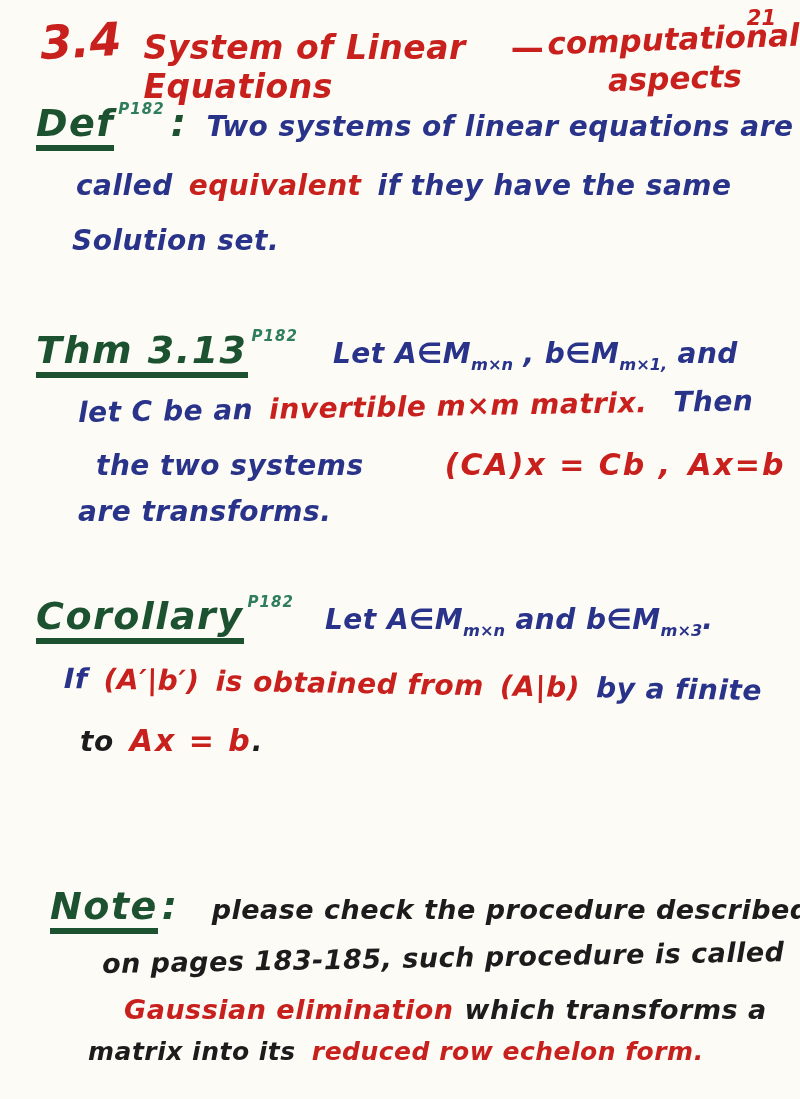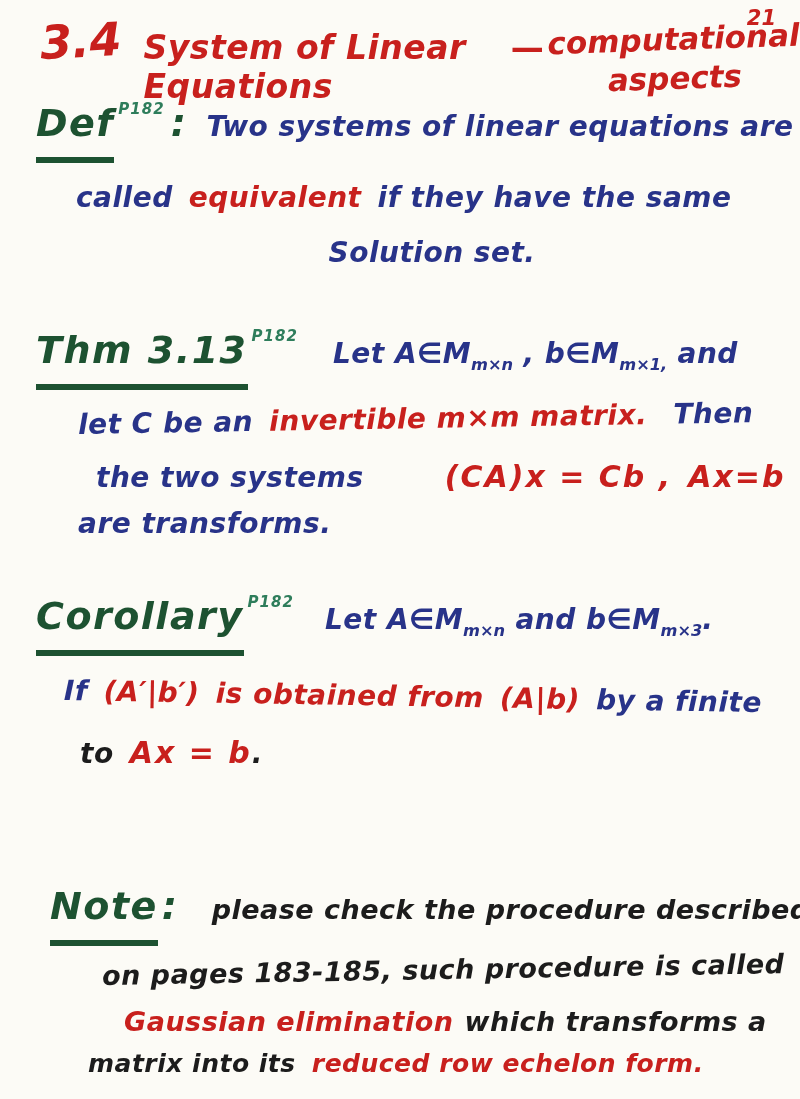--- a/index.html
+++ b/index.html
@@ -14,21 +14,21 @@
   }
   
   .t{font-style:italic;font-weight:bold;font-size:28px;line-height:1.2;letter-spacing:.5px;}
   .red{color:var(--red,#c8201d);}
   .blue{color:var(--blue,#283389);}
   .green{color:var(--green,#1d5231);}
   .black{color:var(--black,#1c1c1c);}
   .ref{color:var(--ref_green,#2e7d5b);font-size:15px;font-weight:bold;font-style:italic;
        vertical-align:22px;letter-spacing:1px;margin-left:4px;margin-right:2px;}
   .h{font-size:38px;letter-spacing:1.5px;}
-  .und{border-bottom:6px solid currentColor;padding-bottom:13px;display:inline-block;line-height:1.05;}
+  .und{border-bottom:6px solid currentColor;padding-bottom:1px;display:inline-block;line-height:1.05;}
   .colon{margin-left:4px;margin-right:14px;}
   .row{white-space:nowrap;}
   .seg{margin-right:11px;}
   sub{font-size:.58em;font-weight:bold;letter-spacing:0;}
   .pageno{position:absolute;top:6px;right:24px;font-size:21px;font-weight:bold;font-style:italic;}
   
   .header{position:absolute;top:18px;left:40px;display:flex;align-items:flex-start;}
   .secnum{font-size:46px;font-weight:bold;font-style:italic;line-height:1;transform:rotate(-3deg);}
   .title{font-size:33px;font-weight:bold;font-style:italic;margin:10px 0 0 22px;letter-spacing:.5px;}
   .dash{font-size:33px;font-weight:bold;margin:10px 4px 0 8px;}
@@ -68,21 +68,21 @@
   <section class="sec-def">
     <div class="row">
       <span class="h green t und">Def</span><span class="ref">P182</span><span class="h green t colon">:</span>
       <span class="t blue seg">Two systems of linear equations are</span>
     </div>
     <div class="row mt1" style="margin-left:40px;">
       <span class="t blue seg">called</span>
       <span class="t red seg">equivalent</span>
       <span class="t blue seg">if they have the same</span>
     </div>
-    <div class="row" style="margin-left:36px;margin-top:22px;text-align:center;">
+    <div class="row" style="margin-left:36px;margin-top:22px;">
       <span class="t blue">Solution set.</span>
     </div>
   </section>
 
   <section class="sec-thm">
     <div class="row">
       <span class="h green t und">Thm 3.13</span><span class="ref">P182</span>
       <span class="t blue" style="margin-left:28px;"><span>Let  A∈M</span><sub>m×n</sub><span> , b∈M</span><sub>m×1,</sub>
         <span>and</span></span>
     </div>

